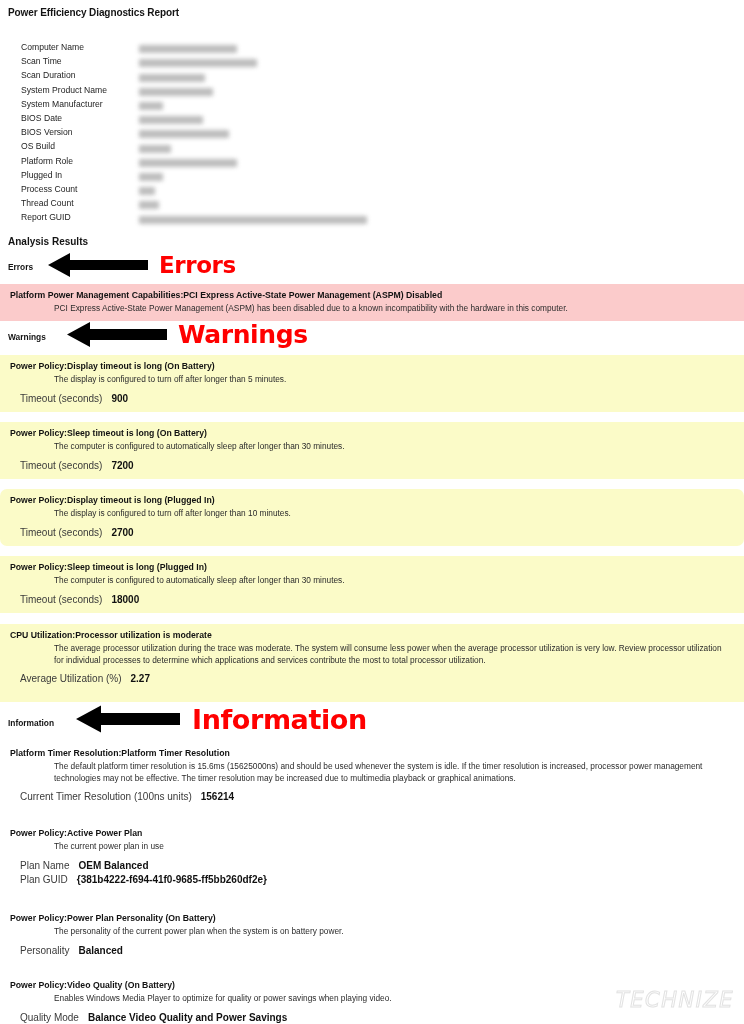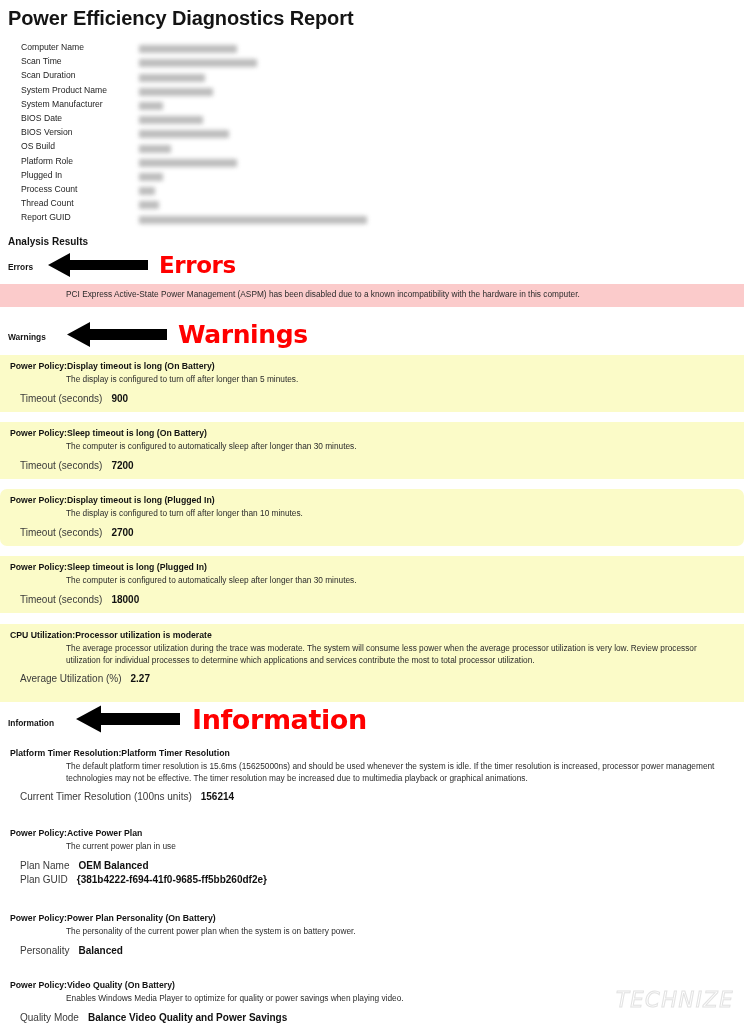--- a/index.html
+++ b/index.html
@@ -15,21 +15,21 @@
     font-family: "Liberation Sans", sans-serif;
     color: #1a1a1a;
     -webkit-font-smoothing: antialiased;
   }
 
   
   .report-title {
     position: absolute;
     left: 8px;
     top: 7px;
-    font-size: 20px;
+    font-size: 10px;
     font-weight: bold;
     letter-spacing: -0.1px;
     color: #141414;
   }
 
   
   .sysinfo {
     position: absolute;
     left: 9px;
     top: 40px;
@@ -114,21 +114,21 @@
     font-size: 8.7px;
     font-weight: bold;
     color: #121212;
     line-height: 12px;
     margin-bottom: 2px;
   }
   .box-desc {
     font-size: 8.3px;
     color: #2b2b2b;
     line-height: 11.6px;
-    margin-left: 12px;
+    margin-left: 0;
     padding-right: 14px;
     padding-left: 44px;
   }
   .box-metrics {
     margin-top: 6px;
     margin-left: 10px;
   }
   .metric-row {
     display: flex;
     align-items: baseline;
@@ -230,20 +230,21 @@
 
 <div class="annotation" style="left:48px; top:252px">
   <svg class="arrow" width="100" height="26" viewBox="0 0 100 26">
     <polygon points="0,13 22,1 22,8 100,8 100,18 22,18 22,25" fill="#000000"></polygon>
   </svg>
   <span class="caption" style="font-size:23px; margin-left:11px;">Errors</span>
 </div>
 
 <div id="errors-container">
     <div class="result-box error" style="top: 284px;">
+      <div class="box-title">Platform Power Management Capabilities:PCI Express Active-State Power Management (ASPM) Disabled</div>
       <div class="box-desc">PCI Express Active-State Power Management (ASPM) has been disabled due to a known incompatibility with the hardware in this computer.</div>
     </div>
   </div>
 
 <div class="subsection-label" style="top:332px">Warnings</div>
 
 <div class="annotation" style="left:67px; top:321px">
   <svg class="arrow" width="100" height="27" viewBox="0 0 100 27">
     <polygon points="0,13.5 23,1 23,8 100,8 100,19 23,19 23,26" fill="#000000"></polygon>
   </svg>

